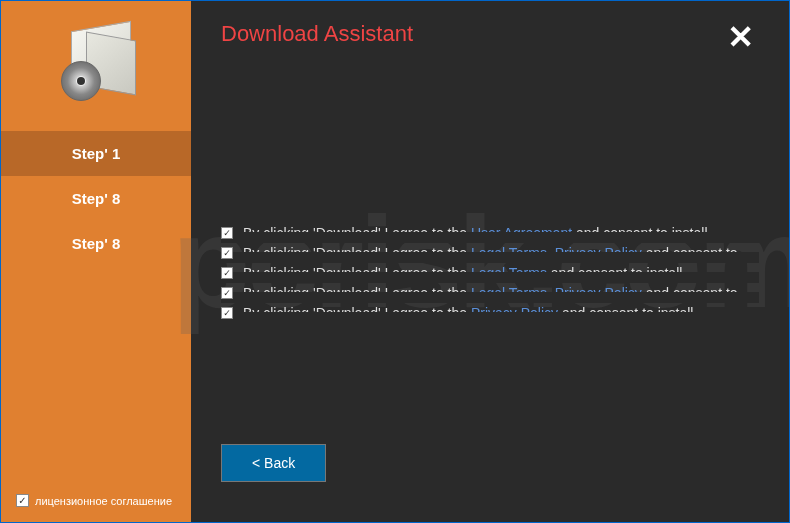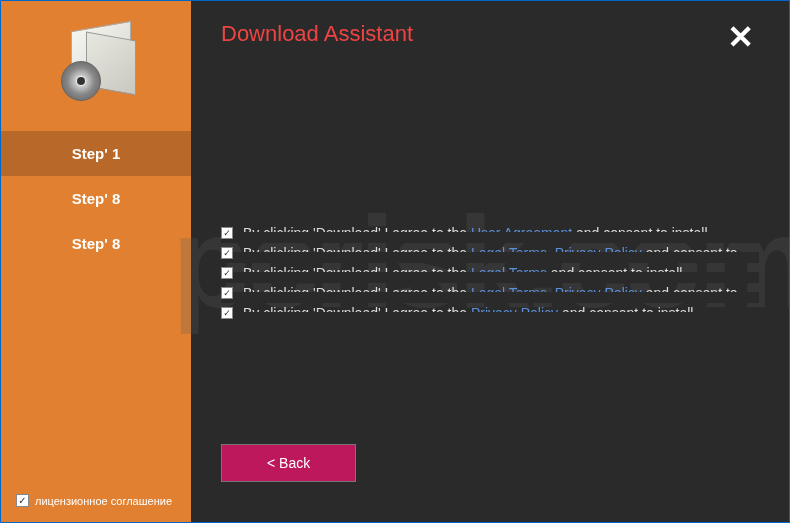--- a/index.html
+++ b/index.html
@@ -178,24 +178,24 @@
     }
     .link {
       color: #5b8fd8;
       text-decoration: underline;
       cursor: pointer;
     }
     .back-btn {
       position: absolute;
       bottom: 40px;
       left: 30px;
-      background: #be185d;
+      background: #0369a1;
       color: #fff;
       border: 1px solid #777;
-      padding: 10px 45px;
+      padding: 10px 30px;
       font-size: 14px;
       cursor: pointer;
       margin-top: 12px;
     }
     .watermark {
       position: absolute;
       top: 50%;
       left: 50%;
       transform: translate(-50%, -50%);
       font-size: 130px;

